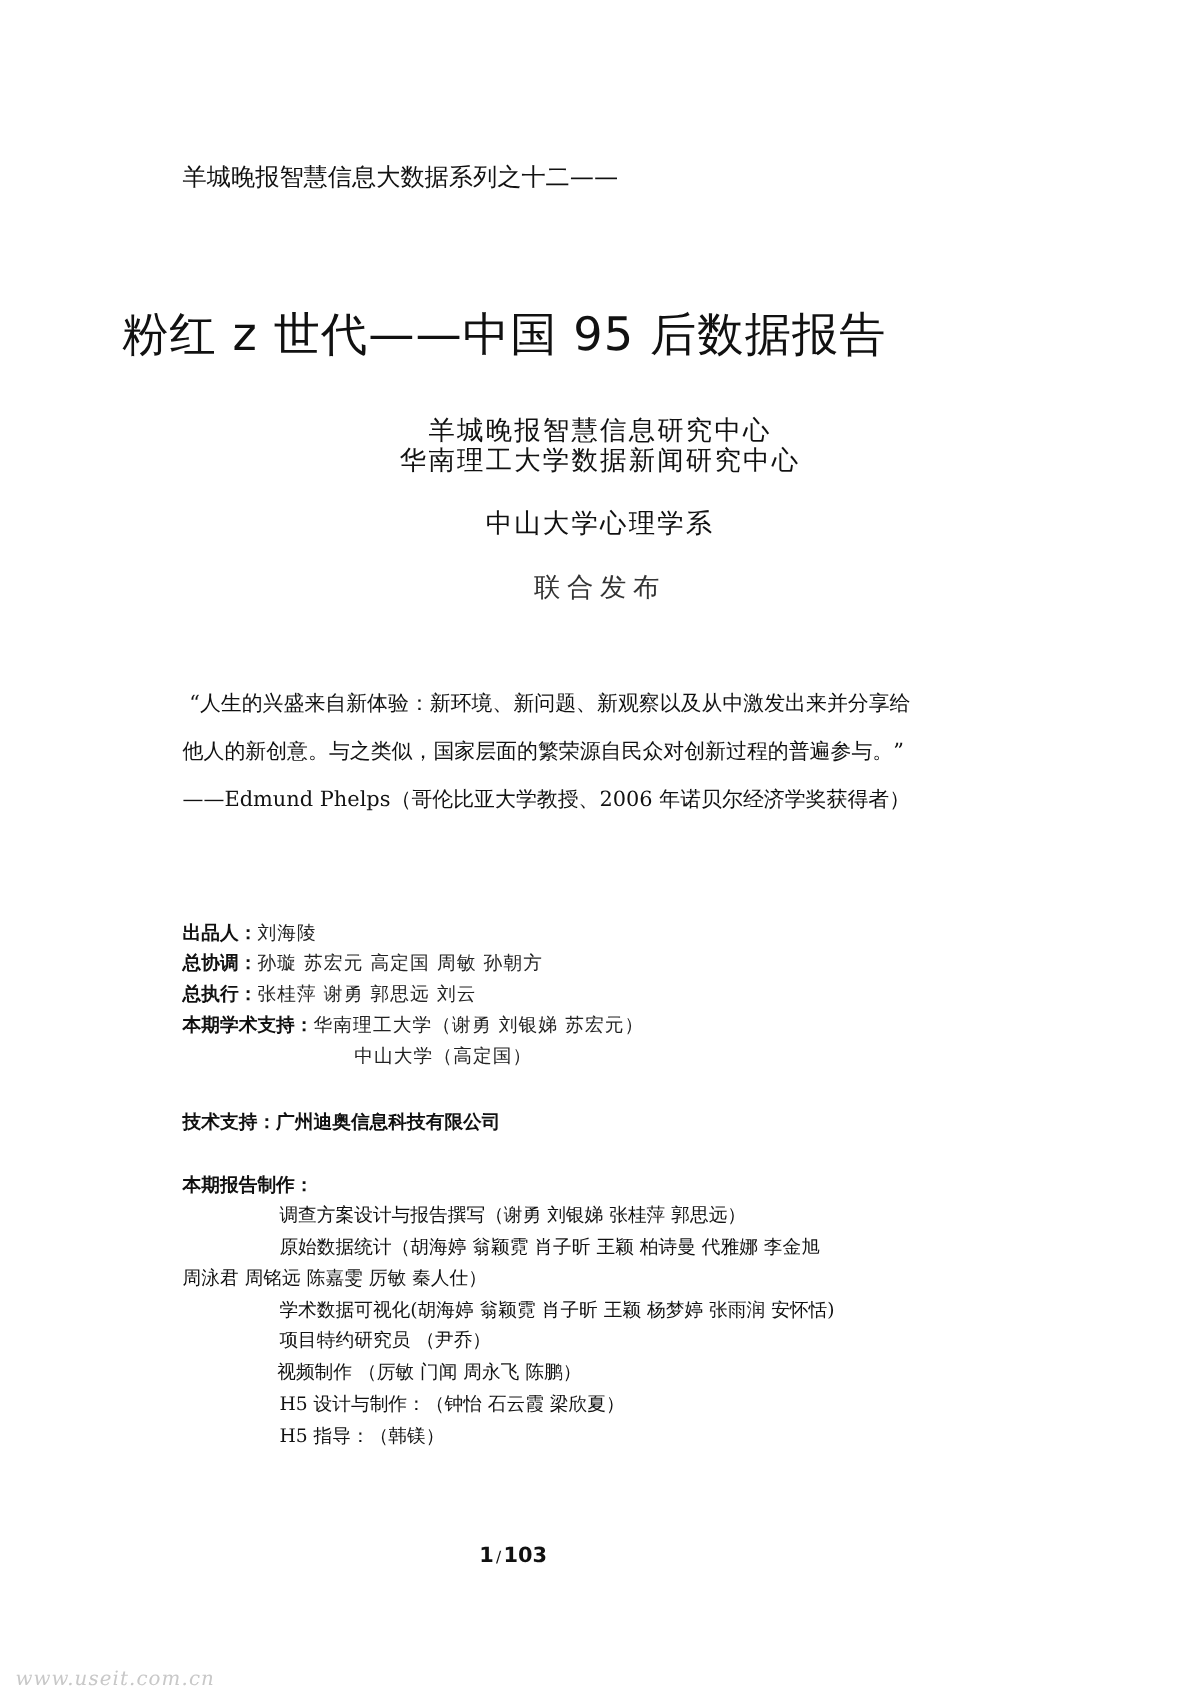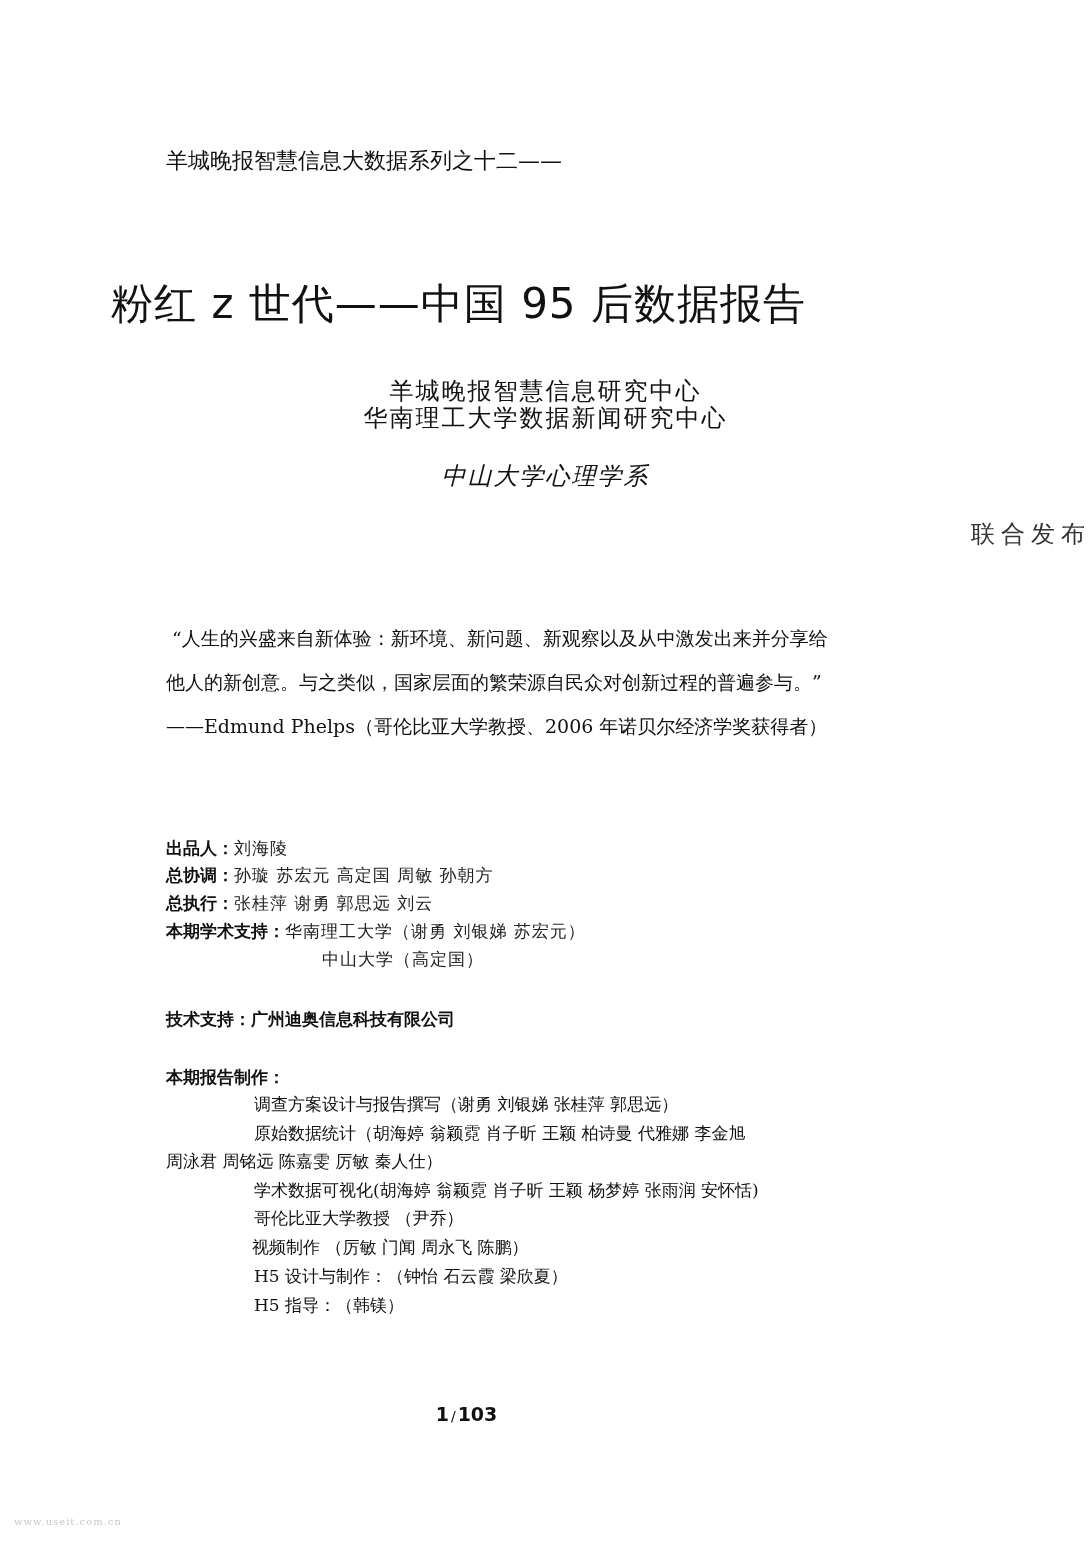--- a/index.html
+++ b/index.html
@@ -5,22 +5,22 @@
   html, body { margin: 0; padding: 0; background: #ffffff; }
   body { width: 1091px; height: 1543px; position: relative; overflow: hidden; color: #111; }
   .sans { font-family: "DejaVu Sans", "Liberation Sans", sans-serif; }
   .serif { font-family: "DejaVu Serif", "Liberation Serif", serif; }
   .abs { position: absolute; white-space: nowrap; }
   .series { left: 166px; top: 146px; font-size: 22px; }
   .main-title { left: 0; width: 917px; text-align: center; top: 276px; font-size: 42px; letter-spacing: 1px; }
   .org { left: 0; width: 1091px; text-align: center; font-size: 24px; letter-spacing: 2px; }
   .org1 { top: 344px; margin-top: 31px; }
   .org2 { top: 402px; }
-  .org3 { top: 460px; font-style: italic; }
-  .joint { left: 0; width: 1091px; text-align: right; top: 518px; font-size: 24px; letter-spacing: 6px; color: #333; }
+  .org3 { top: 460px; }
+  .joint { left: 0; width: 1091px; text-align: center; top: 518px; font-size: 24px; letter-spacing: 6px; color: #333; }
   .quote { font-size: 19px; text-align: center; }
   .q1 { left: 172px; top: 626px; }
   .q2 { left: 166px; top: 670px; }
   .q3 { left: 166px; top: 714px; }
   .credit { left: 166px; font-size: 17px; }
   .credit b { font-weight: bold; }
   .credit .val { color: #222; letter-spacing: 1px; }
   .c1 { top: 837px; }
   .c2 { top: 864px; }
   .c3 { top: 892px; }
@@ -32,21 +32,21 @@
   .p1 { left: 254px; top: 1093px; }
   .p2 { left: 254px; top: 1122px; }
   .p2b { left: 166px; top: 1150px; }
   .p3 { left: 254px; top: 1179px; }
   .p4 { left: 254px; top: 1207px; }
   .p5 { left: 252px; top: 1236px; }
   .p6 { left: 254px; top: 1265px; }
   .p7 { left: 254px; top: 1294px; }
   .pagenum { left: 0; width: 933px; text-align: center; top: 1403px; font-size: 19px; font-weight: bold; }
   .pagenum .sep { font-size: 14px; font-weight: normal; margin: 0 2px; }
-  .watermark { left: 14px; top: 1516px; font-size: 10px; color: #c8c8c8; letter-spacing: 1px; }
+  .watermark { left: 14px; top: 1516px; font-size: 18px; color: #c8c8c8; font-style: italic; letter-spacing: 1px; }
 </style>
 </head>
 <body>
 
 <div class="abs sans series">羊城晚报智慧信息大数据系列之十二——</div>
 
 <div class="abs sans main-title">粉红 z 世代——中国 95 后数据报告</div>
 
 <div class="abs sans org org1">羊城晚报智慧信息研究中心</div>
 <div class="abs sans org org2">华南理工大学数据新闻研究中心</div>
@@ -73,21 +73,21 @@
   <span class="val">中山大学（高定国）</span>
 </div>
 
 <div class="abs sans tech">技术支持：广州迪奥信息科技有限公司</div>
 
 <div class="abs sans prodhead">本期报告制作：</div>
 <div class="abs serif prod p1">调查方案设计与报告撰写（谢勇 刘银娣 张桂萍 郭思远）</div>
 <div class="abs serif prod p2">原始数据统计（胡海婷 翁颖霓 肖子昕 王颖 柏诗曼 代雅娜 李金旭</div>
 <div class="abs serif prod p2b">周泳君 周铭远 陈嘉雯 厉敏 秦人仕）</div>
 <div class="abs serif prod p3">学术数据可视化(胡海婷 翁颖霓 肖子昕 王颖 杨梦婷 张雨润 安怀恬)</div>
-<div class="abs serif prod p4">哥伦比亚大学教授 （尹乔）</div>
+<div class="abs serif prod p4">项目特约研究员 （尹乔）</div>
 <div class="abs serif prod p5">视频制作 （厉敏 门闻 周永飞 陈鹏）</div>
 <div class="abs serif prod p6">H5 设计与制作：（钟怡 石云霞 梁欣夏）</div>
 <div class="abs serif prod p7">H5 指导：（韩镁）</div>
 
 <div class="abs sans pagenum">
   <span>1</span><span class="sep">/</span><span>103</span>
 </div>
 
 <div class="abs serif watermark">www.useit.com.cn</div>
 

